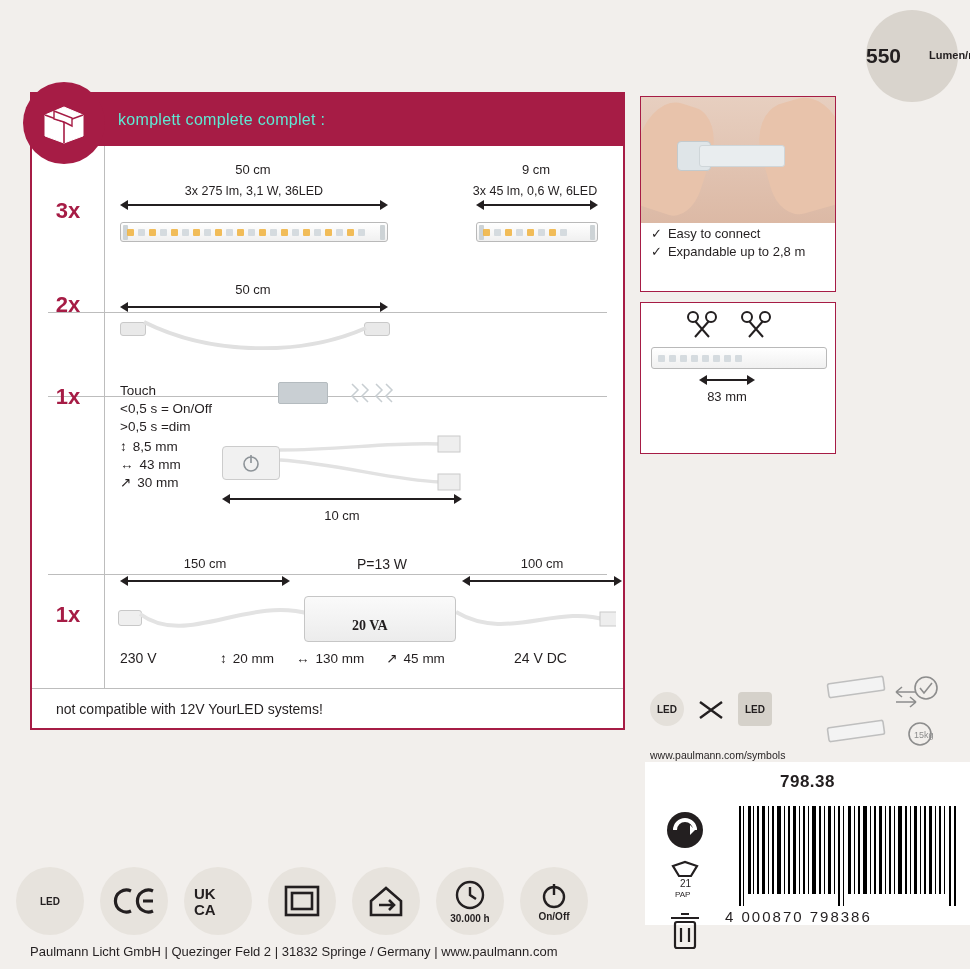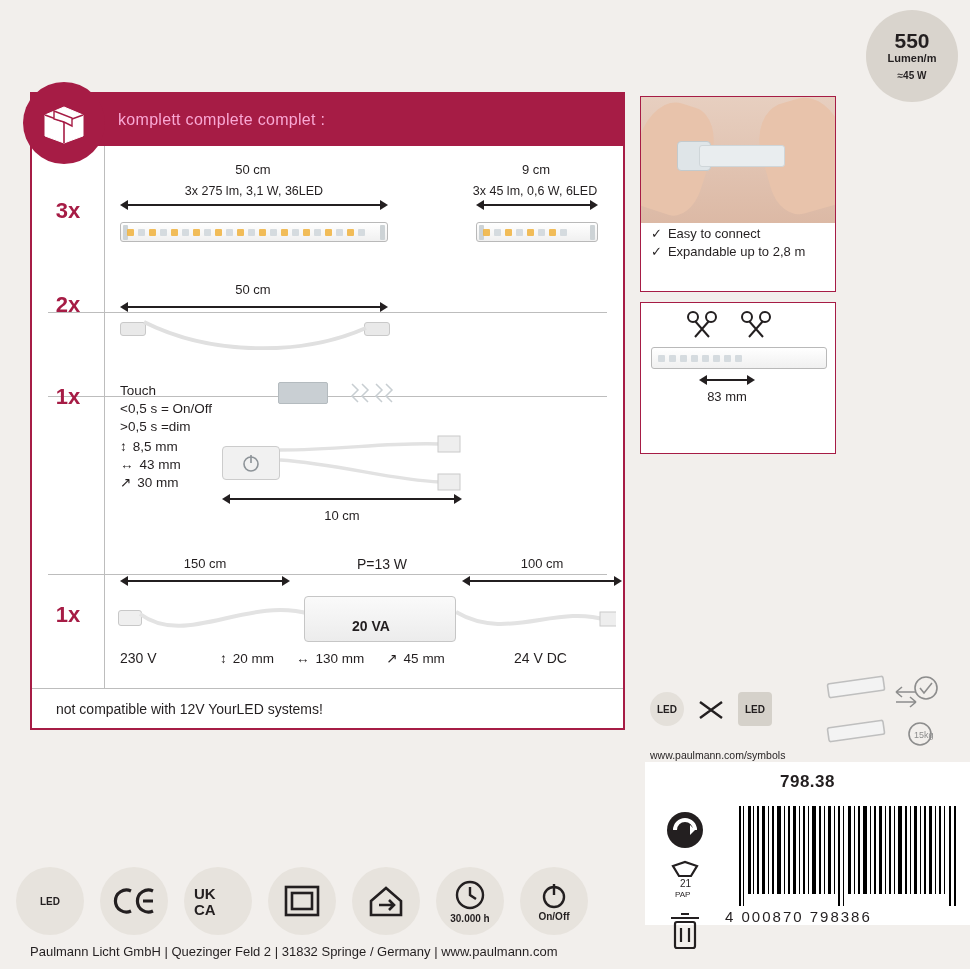--- a/index.html
+++ b/index.html
@@ -12,34 +12,35 @@
     position:relative;
     overflow:hidden;
   }
   .page { position:absolute; inset:0; }
 
   
   #lumen-badge {
     position:absolute; top:10px; right:12px;
     width:92px; height:92px; border-radius:50%;
     background:#d9d4cd;
-    display:flex; flex-direction:column; align-items:center; justify-content:center;
+    display:flex; align-items:center; justify-content:space-between;
     line-height:1.05;
+    gap:28px;
   }
   #lumen-badge .lm { font-size:21px; font-weight:bold; }
   #lumen-badge .lmu { font-size:11px; font-weight:bold; }
   #lumen-badge .lw { font-size:10px; font-weight:bold; margin-top:7px; }
 
   
   #main-panel {
     position:absolute; left:30px; top:92px; width:595px; height:638px;
     border:2px solid #a61c45; background:#ffffff;
   }
   #panel-header {
-    height:52px; background:#a61c45; color:#f9a8d4;
+    height:52px; background:#a61c45; color:#5eead4;
     display:flex; align-items:center; padding-left:86px;
     font-size:16px; letter-spacing:.3px;
   }
   #box-icon {
     position:absolute; left:-9px; top:-12px; width:82px; height:82px;
     border-radius:50%; background:#a61c45;
     display:flex; align-items:center; justify-content:center;
   }
 
   .qty-col { position:absolute; left:0; width:72px; text-align:center;
@@ -76,21 +77,21 @@
 
   
   .touch-txt { font-size:13.5px; line-height:1.32; }
   .mm-row { display:flex; align-items:center; gap:6px; font-size:13.5px; }
 
   .dimbox { position:absolute; width:58px; height:34px; background:#f1f1f1; border:1px solid #ccc; border-radius:4px;
      display:flex; align-items:center; justify-content:center; }
 
   
   #driver-body { position:absolute; background:linear-gradient(#fafafa,#ececec); border:1px solid #c6c6c6; border-radius:4px; }
-  #driver-label { position:absolute; font-size:14px; font-weight:bold; }
+  #driver-label { position:absolute; font-size:14px; font-weight:bold;font-family:Liberation Serif, serif; }
 
   .plug { position:absolute; width:24px; height:16px; background:#efefef; border:1px solid #c8c8c8; border-radius:3px;}
 
   #notice {
     position:absolute; left:0; right:0; bottom:0; height:40px;
     border-top:1px solid #bdbdbd; display:flex; align-items:center;
     padding-left:24px; font-size:14px;
   }
 
   

